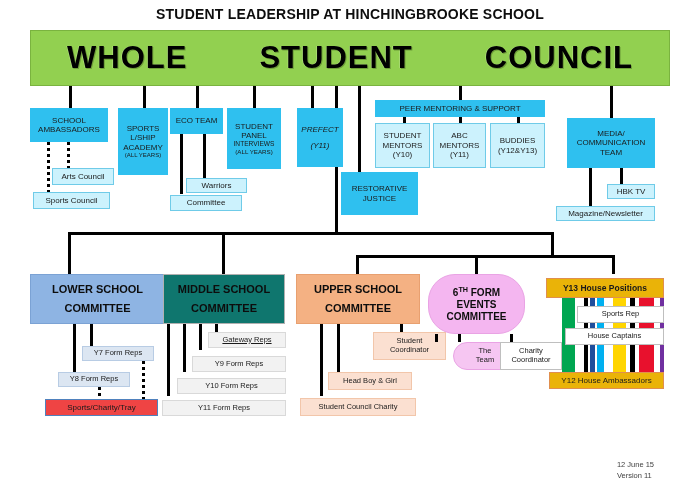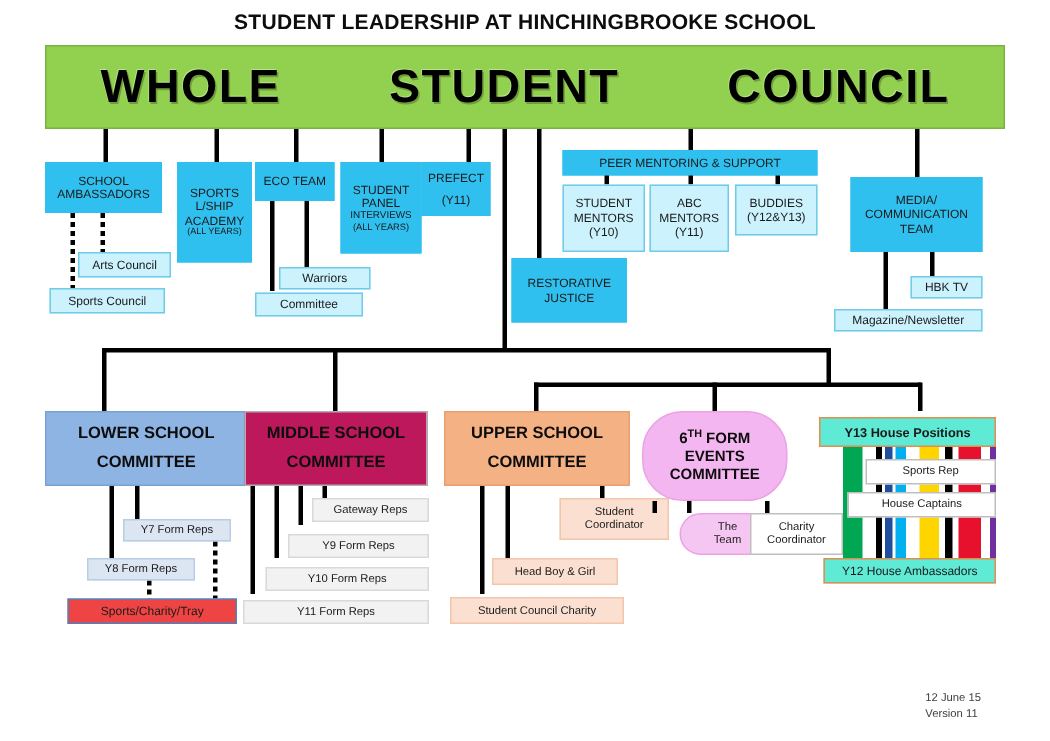--- a/index.html
+++ b/index.html
@@ -34,31 +34,31 @@
     display:flex;flex-direction:column;align-items:center;justify-content:center;
     text-align:center;line-height:1.18;
   }
   .cyan{background:#2fc0ef;border:1px solid #2fc0ef;color:#1a1a1a;font-size:8px;}
   .cyanlt{background:#ccf2fd;border:1px solid #6fcbe8;color:#1a1a1a;font-size:8px;}
 
   .blue{background:#8eb4e3;border:1px solid #7ba2d4;color:#0d0d0d;font-size:11px;font-weight:bold;}
   .bluelt{background:#dce6f2;border:1px solid #b8cce4;color:#1a1a1a;font-size:7.5px;}
   .blueout{background:#ef4444;border:1px solid #4f81bd;color:#1a1a1a;font-size:8px;}
 
-  .grey{background:#be185d;border:1px solid #b0b0b0;color:#0d0d0d;font-size:11px;font-weight:bold;}
+  .grey{background:#0f766e;border:1px solid #b0b0b0;color:#0d0d0d;font-size:11px;font-weight:bold;}
   .greylt{background:#f2f2f2;border:1px solid #d9d9d9;color:#1a1a1a;font-size:7.5px;}
 
   .orange{background:#f4b183;border:1px solid #e8a070;color:#0d0d0d;font-size:11px;font-weight:bold;}
   .orangelt{background:#fbe0d1;border:1px solid #f2c6aa;color:#1a1a1a;font-size:7.5px;}
 
   .pink{background:#f4b6f0;border:1px solid #e9a3e4;color:#0d0d0d;font-size:10px;font-weight:bold;}
   .pinklt{background:#f6c6f2;border:1px solid #e9a3e4;color:#1a1a1a;font-size:7.5px;}
   .white{background:#ffffff;border:1px solid #bfbfbf;color:#1a1a1a;font-size:7.5px;}
 
-  .tanout{background:#5eead4;border:1.4px solid #e08f4e;color:#1a1a1a;font-size:8.5px;font-weight:bold;}
+  .tanout{background:#eab308;border:1.4px solid #e08f4e;color:#1a1a1a;font-size:8.5px;font-weight:bold;}
   .houselbl{background:#ffffff;border:1px solid #bfbfbf;color:#1a1a1a;font-size:7.5px;}
 
   .sup{font-size:.72em;vertical-align:super;}
 
   
   .v{background:#000000;width:2.6px;}
   .h{background:#000000;height:2.6px;}
   .tick{background:#000000;width:2.6px;}
   .dot{
     width:3px;
@@ -130,21 +130,21 @@
     <div>Committee</div>
   </div>
 
   <div class="abs bx cyan" style="left:227px;top:108px;width:54px;height:61px;">
     <div>STUDENT</div>
     <div>PANEL</div>
     <div style="font-size:6.6px;">INTERVIEWS</div>
     <div style="font-size:6.2px;">(ALL YEARS)</div>
   </div>
 
-  <div class="abs bx cyan" style="left:281px;top:108px;width:46px;height:36px;">
+  <div class="abs bx cyan" style="left:297px;top:108px;width:46px;height:59px;font-style:italic;">
     <div>PREFECT</div>
     <div style="height:6px;"></div>
     <div>(Y11)</div>
   </div>
 
   <div class="abs bx cyan" style="left:341px;top:172px;width:77px;height:43px;">
     <div>RESTORATIVE</div>
     <div>JUSTICE</div>
   </div>
 
@@ -158,21 +158,21 @@
   <div class="abs bx cyanlt" style="left:375px;top:123px;width:55px;height:45px;">
     <div>STUDENT</div>
     <div>MENTORS</div>
     <div>(Y10)</div>
   </div>
   <div class="abs bx cyanlt" style="left:433px;top:123px;width:53px;height:45px;">
     <div>ABC</div>
     <div>MENTORS</div>
     <div>(Y11)</div>
   </div>
-  <div class="abs bx cyanlt" style="left:490px;top:123px;width:55px;height:34px;">
+  <div class="abs bx cyanlt" style="left:490px;top:123px;width:55px;height:45px;">
     <div>BUDDIES</div>
     <div>(Y12&amp;Y13)</div>
   </div>
 
   <div class="abs bx cyan" style="left:567px;top:118px;width:88px;height:50px;">
     <div>MEDIA/</div>
     <div>COMMUNICATION</div>
     <div>TEAM</div>
   </div>
   <div class="abs v" style="left:589px;top:168px;height:38px;"></div>
@@ -216,21 +216,21 @@
   <div class="abs bx grey" style="left:163px;top:274px;width:122px;height:50px;">
     <div>MIDDLE SCHOOL</div>
     <div style="height:6px;"></div>
     <div>COMMITTEE</div>
   </div>
   <div class="abs v" style="left:167px;top:324px;height:72px;"></div>
   <div class="abs v" style="left:183px;top:324px;height:48px;"></div>
   <div class="abs v" style="left:199px;top:324px;height:26px;"></div>
   <div class="abs tick" style="left:215px;top:324px;height:8px;"></div>
 
-  <div class="abs bx greylt" style="left:208px;top:332px;width:78px;height:16px;">
+  <div class="abs bx greylt" style="left:208px;top:332px;width:78px;height:16px;text-decoration:underline;">
     <div>Gateway Reps</div>
   </div>
   <div class="abs bx greylt" style="left:192px;top:356px;width:94px;height:16px;">
     <div>Y9 Form Reps</div>
   </div>
   <div class="abs bx greylt" style="left:177px;top:378px;width:109px;height:16px;">
     <div>Y10 Form Reps</div>
   </div>
   <div class="abs bx greylt" style="left:162px;top:400px;width:124px;height:16px;">
     <div>Y11 Form Reps</div>

